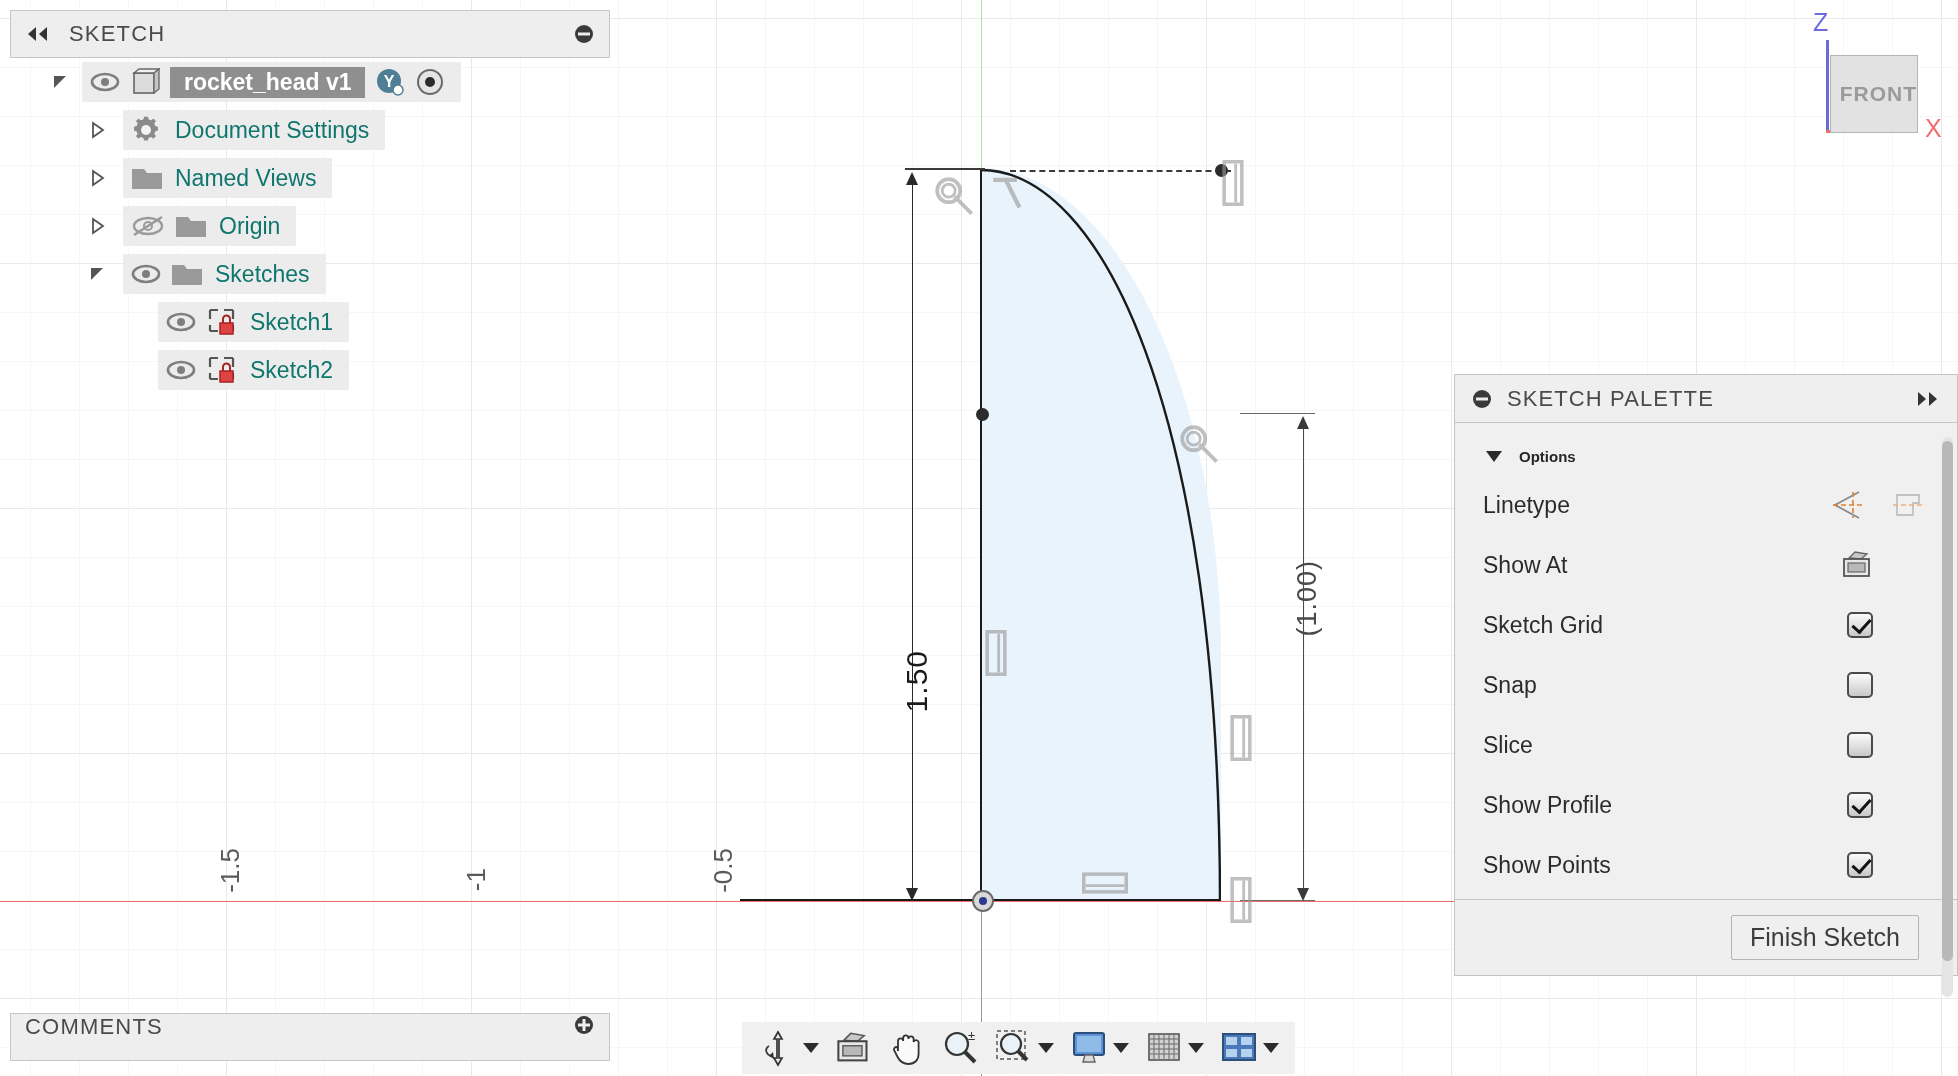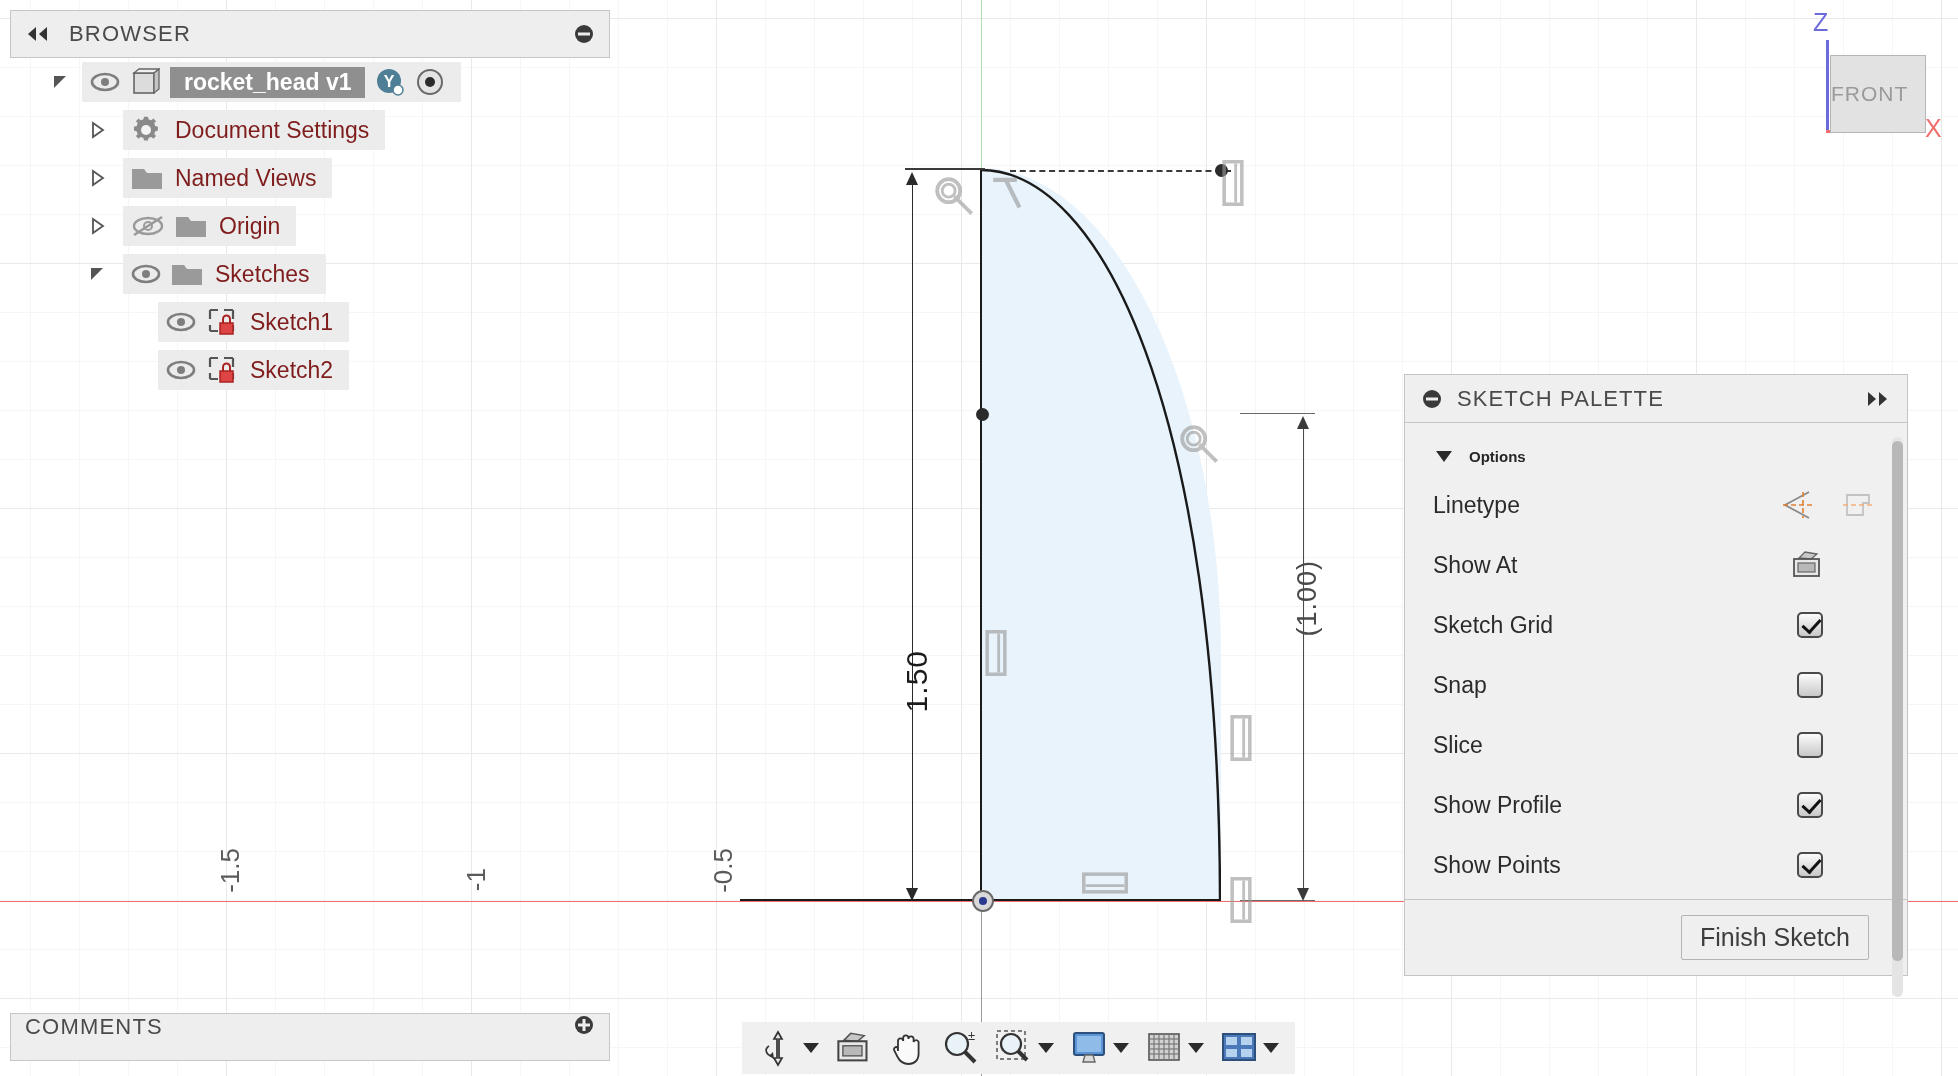--- a/index.html
+++ b/index.html
@@ -81,35 +81,35 @@
   #browser-header{
     height:48px;background:#eeeeee;border:1px solid #c6c6c6;
     display:flex;align-items:center;padding:0 14px;box-sizing:border-box;
   }
   #browser-title{font-size:22px;color:#4a4a4a;letter-spacing:1.2px;margin-left:18px;flex:1;}
   .tree-row{
     display:flex;align-items:center;height:48px;padding-left:0;position:relative;
   }
   .tree-expander{width:26px;height:26px;display:flex;align-items:center;justify-content:center;flex:0 0 auto;}
   .eye{flex:0 0 auto;margin-right:10px;}
-  .tree-label{font-size:23px;color:#7f1d1d;white-space:nowrap;}
+  .tree-label{font-size:23px;color:#0f766e;white-space:nowrap;}
   .row-bg{background:#ececec;display:inline-flex;align-items:center;height:40px;padding:0 16px 0 8px;border-radius:1px;}
   .node-sel{background:#8f8f8f;color:#ffffff;font-weight:bold;padding:2px 14px;}
 
   
   #comments{
     position:absolute;left:10px;top:1013px;width:600px;height:48px;
     background:#eeeeee;border:1px solid #c6c6c6;
     display:flex;align-items:flex-start;padding:0 14px;box-sizing:border-box;
   }
   #comments-title{font-size:22px;color:#4a4a4a;letter-spacing:1.2px;flex:1;}
 
   
   #palette{
-    position:absolute;left:1404px;top:374px;width:504px;
+    position:absolute;left:1454px;top:374px;width:504px;
     border:1px solid #c4c4c4;background:#f0f0f0;box-sizing:border-box;
   }
   #palette-header{
     height:48px;background:#efefef;border-bottom:1px solid #c4c4c4;
     display:flex;align-items:center;padding:0 16px;box-sizing:border-box;
   }
   #palette-title{font-size:22px;color:#4a4a4a;letter-spacing:1.1px;margin-left:14px;flex:1;}
   #palette-body{position:relative;padding:14px 0 4px 0;}
   #options-head{display:flex;align-items:center;padding:8px 0 8px 28px;}
   #options-label{font-size:15px;font-weight:bold;color:#262626;margin-left:14px;}
@@ -142,23 +142,23 @@
 
   
   #navbar{
     position:absolute;left:742px;top:1022px;height:52px;
     background:#f0f0f0;display:flex;align-items:center;gap:4px;padding:0 10px;box-sizing:border-box;
   }
   .nav-item{display:flex;align-items:center;height:46px;padding:0 6px;}
   .caret{width:0;height:0;border-left:8px solid transparent;border-right:8px solid transparent;border-top:10px solid #2b2b2b;margin-left:5px;}
 
   
-  #viewcube{position:absolute;left:1830px;top:55px;width:96px;height:78px;
+  #viewcube{position:absolute;left:1830px;top:55px;width:88px;height:78px;
     background:#e2e2e2;border:1px solid #b5b5b5;box-sizing:border-box;
-    display:flex;align-items:center;justify-content:flex-start;}
+    display:flex;align-items:center;justify-content:flex-end;font-weight:bold;}
   #viewcube-label{font-size:21px;color:#9a9a9a;letter-spacing:1px;}
   #axis-z-line{position:absolute;left:1826px;top:40px;width:3px;height:92px;background:#6b6bdc;}
   #axis-x-line{position:absolute;left:1826px;top:130px;width:92px;height:3px;background:#f07070;}
   #axis-z-text{position:absolute;left:1813px;top:8px;font-size:25px;color:#6b6bdc;}
   #axis-x-text{position:absolute;left:1925px;top:114px;font-size:25px;color:#f07070;}
 </style>
 </head>
 <body>
 
 <div id="canvas">
@@ -239,21 +239,21 @@
 <div id="viewcube">
   <span id="viewcube-label">FRONT</span>
 </div>
 
 <div id="browser">
   <div id="browser-header">
     <svg width="26" height="18" viewBox="0 0 26 18">
       <path d="M11 2 L3 9 L11 16 Z" fill="#333"></path>
         <path d="M22 2 L14 9 L22 16 Z" fill="#333"></path>
     </svg>
-    <span id="browser-title">BROWSER</span>
+    <span id="browser-title">SKETCH</span>
     <svg width="22" height="22" viewBox="0 0 22 22">
       <circle cx="11" cy="11" r="9" fill="#3a3a3a"></circle>
         <rect x="5" y="9.5" width="12" height="3" fill="#eee"></rect>
     </svg>
   </div>
 
   <div id="browser-tree">
 
     <div class="tree-row">
       <div class="tree-expander" style="margin-left:38px;">

